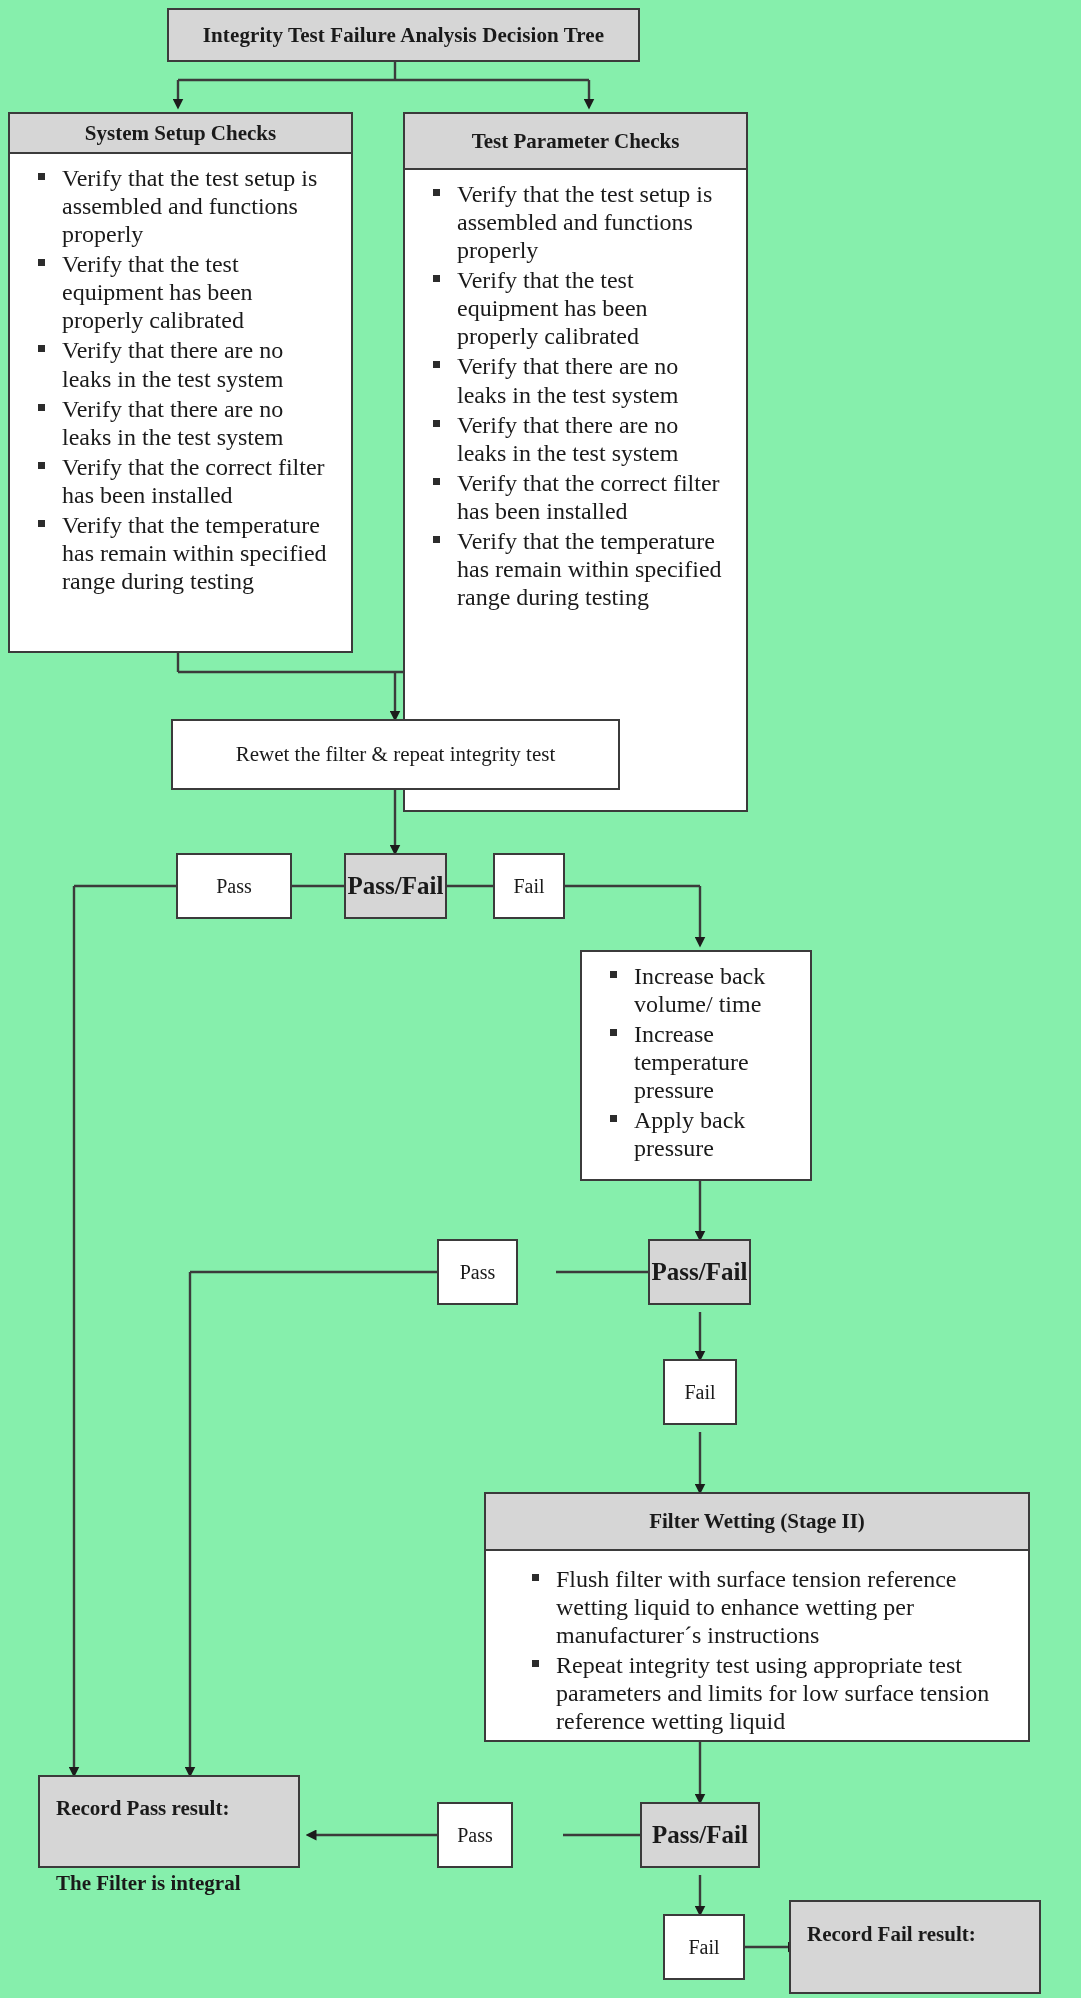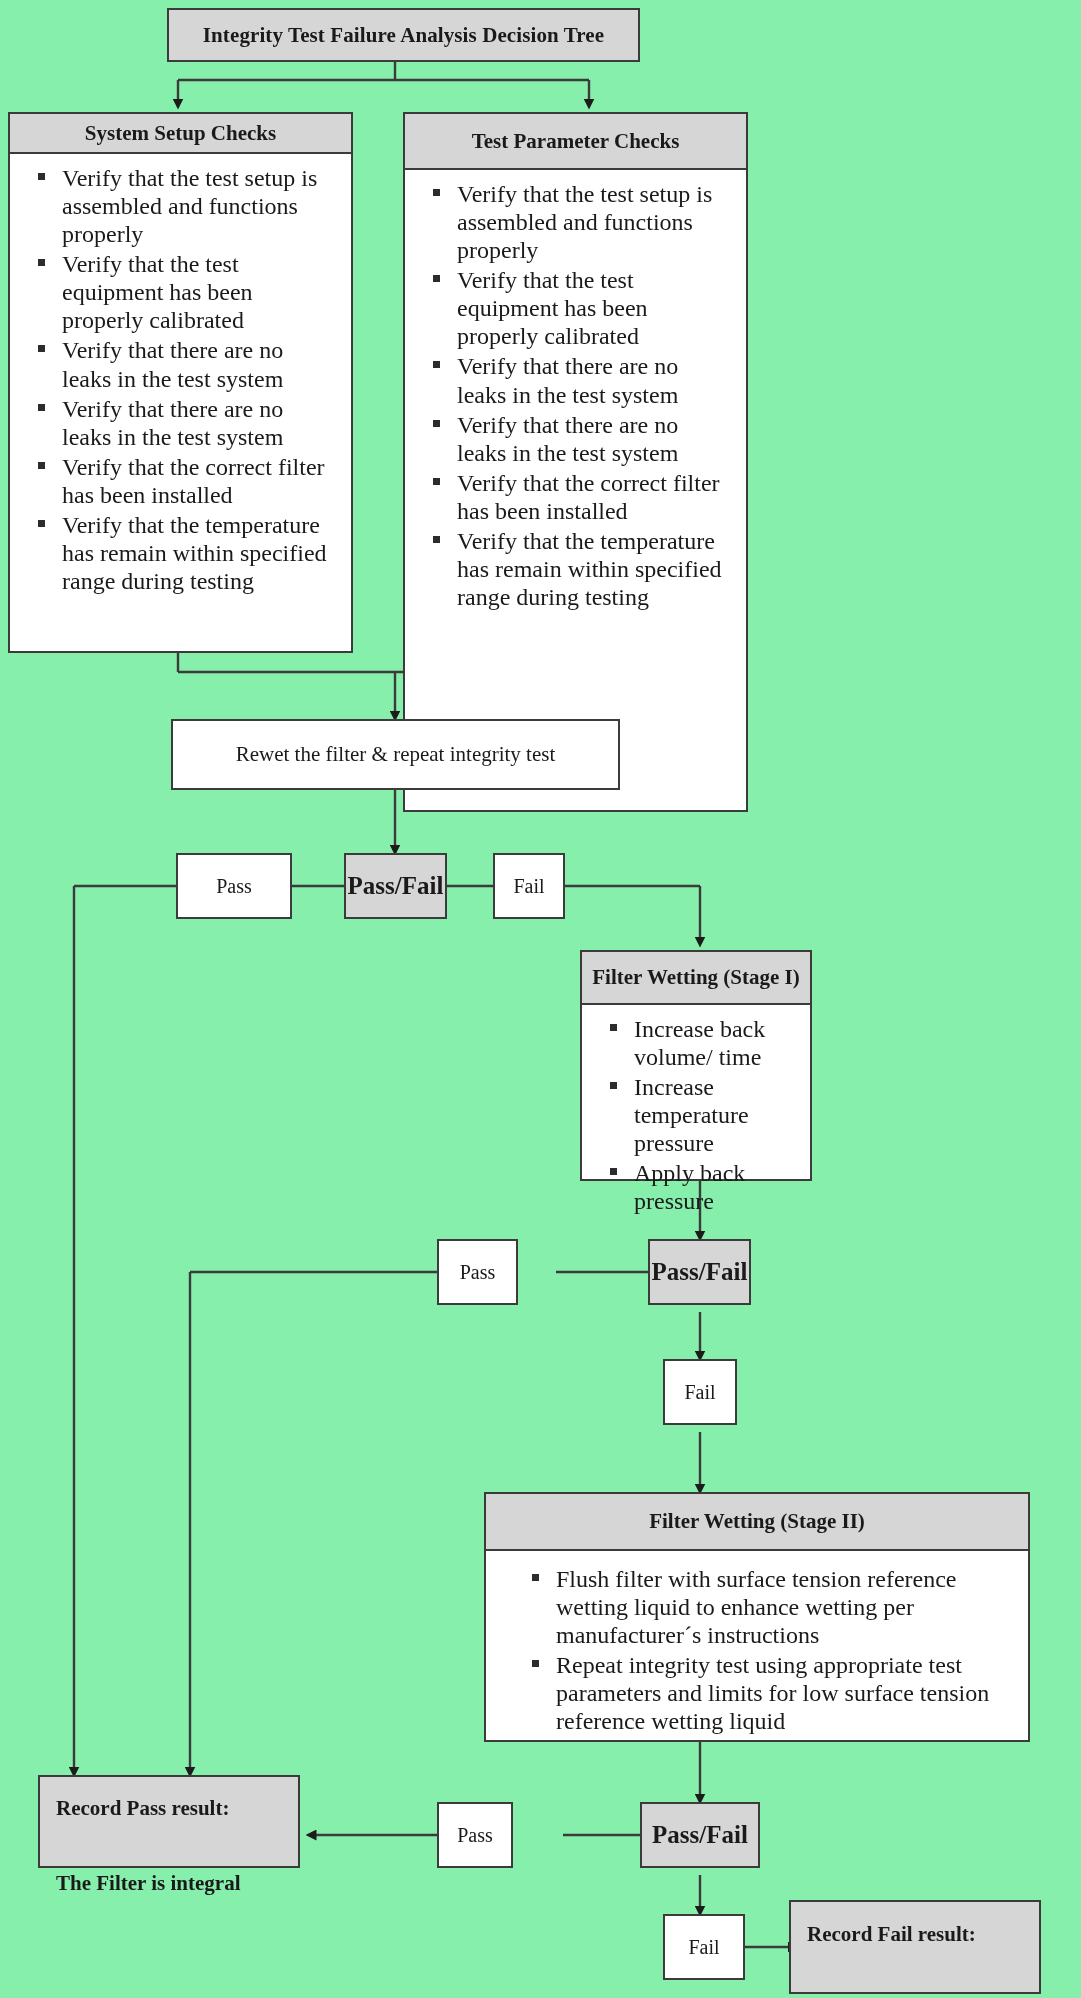--- a/index.html
+++ b/index.html
@@ -202,23 +202,20 @@
     <span>Pass</span>
   </div>
   <div class="node shaded decision" style="left:344px;top:853px;width:103px;height:66px;">
     <span>Pass/Fail</span>
   </div>
   <div class="node small-label" style="left:493px;top:853px;width:72px;height:66px;">
     <span>Fail</span>
   </div>
 
   <div class="node" style="left:580px;top:950px;width:232px;height:231px;">
-    <div class="hdr" style="height:53px;">
-      <span class="hdr-txt">Filter Wetting (Stage I)</span>
-    </div>
     <div class="body">
       <ul class="bullets">
         <li>Increase back volume/ time</li>
         <li>Increase temperature pressure</li>
         <li>Apply back pressure</li>
       </ul>
     </div>
   </div>
 
   <div class="node small-label" style="left:437px;top:1239px;width:81px;height:66px;">

